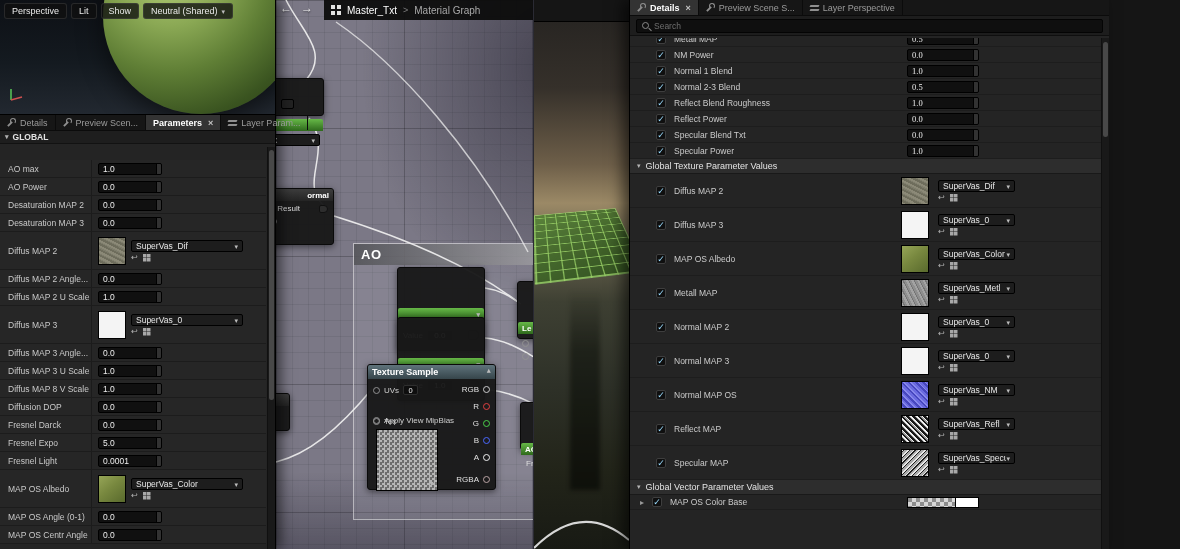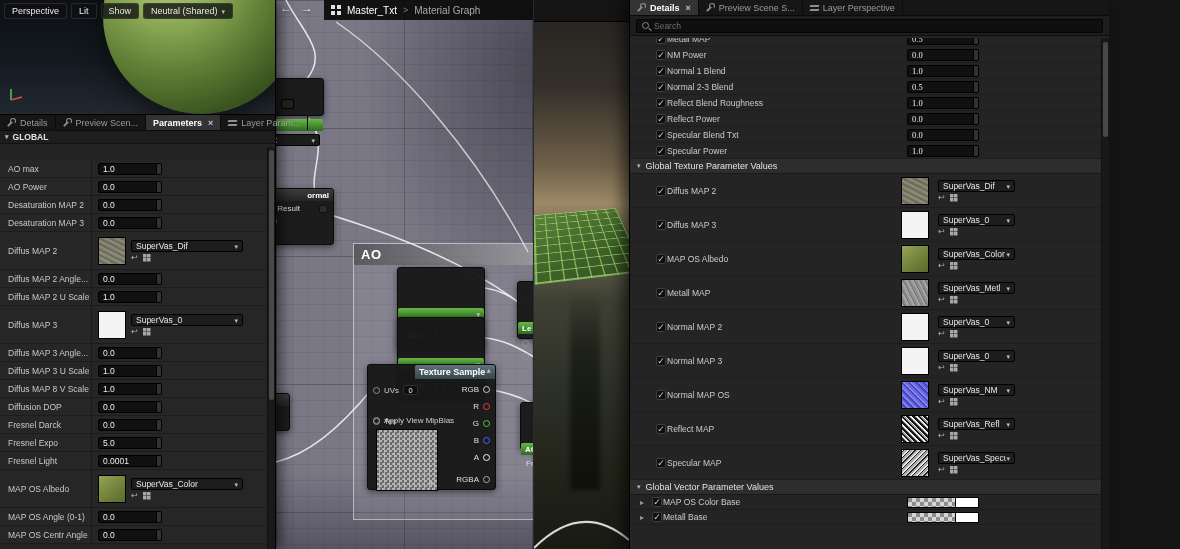--- a/index.html
+++ b/index.html
@@ -155,21 +155,21 @@
   .rlist{position:absolute;top:38px;bottom:0;left:0;right:8px;overflow:hidden;}
   .rlist-inner{margin-top:-7px;}
   .rrow{display:flex;align-items:center;border-bottom:1px solid #1d1d1d;background:#242424;}
   .rrow.scalar{height:16px;}
   .rrow.texture{height:34px;}
   .rrow.vector{height:15px;}
   .cb{width:10px;height:10px;flex:none;background:#0f0f0f;border:1px solid #3e3e3e;border-radius:2px;
     color:#9adcff;font-size:9px;line-height:8px;text-align:center;}
   .cb::after{content:"✓";}
   .rrow.scalar .cb,.rrow.texture .cb{margin-left:26px;}
-  .rrow-label{font-size:8.5px;color:#cbcbcb;margin-left:1px;flex:1;white-space:nowrap;overflow:hidden;}
+  .rrow-label{font-size:8.5px;color:#cbcbcb;margin-left:8px;flex:1;white-space:nowrap;overflow:hidden;}
   .rrow .ninput{flex:none;width:72px;margin-left:0;margin-right:122px;font-family:Liberation Serif, serif;}
   .rtex{display:flex;gap:4px;margin-right:86px;align-items:center;}
   .rtex .thumb{margin-left:0;}
   .exp{margin-left:10px;width:8px;color:#9a9a9a;font-size:8px;flex:none;}
   .exp::after{content:"▸";}
   .rrow.vector .cb{margin-left:4px;}
   .vswatch{flex:none;width:72px;height:11px;margin-right:122px;display:flex;border:1px solid #000;}
   .vchecker{flex:1;background:repeating-conic-gradient(#d6d6d6 0% 25%,#8c8c8c 0% 50%) 0 0/8px 8px;}
   .vwhite{width:23px;background:#ffffff;border-left:1px solid #000;}
   .sec{height:15px;background:#2d2d2d;border-bottom:1px solid #191919;display:flex;align-items:center;gap:5px;padding-left:7px;color:#e3e3e3;font-size:9px;}
@@ -456,21 +456,21 @@
       <div class="nhead green">
           <span class="chev"></span>
         </div>
       <div class="kbody">
         <span class="klabel">Value</span>
         <span class="kinput">1.0</span>
         <span class="pinbub"></span>
       </div>
     </div>
 
-    <div class="node" style="left:91px;top:364px;width:129px;height:126px;padding-left:47px;">
+    <div class="node" style="left:91px;top:364px;width:129px;height:126px;">
       <div class="nhead teal">
           <span>Texture Sample</span>
           <span class="chev" style="transform:rotate(180deg);"></span>
         </div>
       <div class="ts-in" style="top:20px;">
           <span class="pin"></span>
           <span>UVs</span>
           <span class="uvs-input">0</span>
         </div>
       <div class="ts-in" style="top:52px;">
@@ -785,29 +785,20 @@
         <div id="right-vectors">
             <div class="rrow vector">
     <span class="exp"></span>
     <span class="cb"></span>
     <div class="rrow-label">MAP OS Color Base</div>
     <div class="vswatch">
       <div class="vchecker"></div>
       <div class="vwhite"></div>
     </div>
   </div>
-            <div class="rrow vector">
-    <span class="exp"></span>
-    <span class="cb"></span>
-    <div class="rrow-label">Metall Base</div>
-    <div class="vswatch">
-      <div class="vchecker"></div>
-      <div class="vwhite"></div>
-    </div>
-  </div>
           </div>
       </div>
     </div>
 
     <div class="rscroll">
         <div class="sthumb"></div>
       </div>
   </section>
 </div>
 

